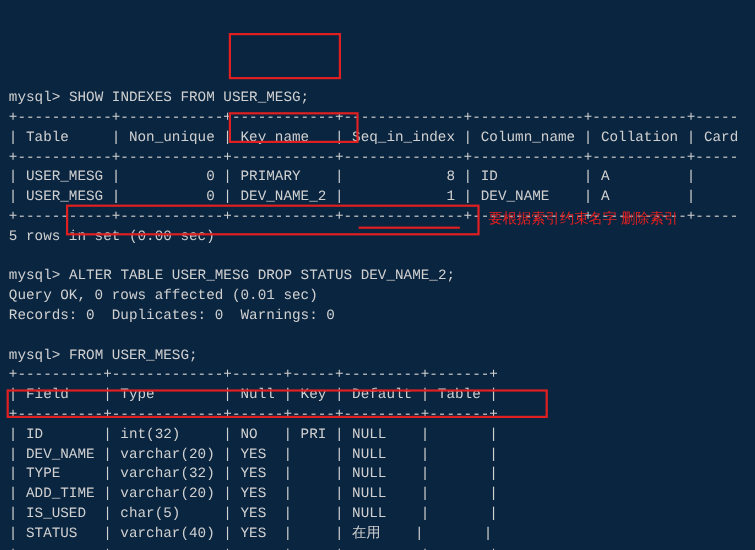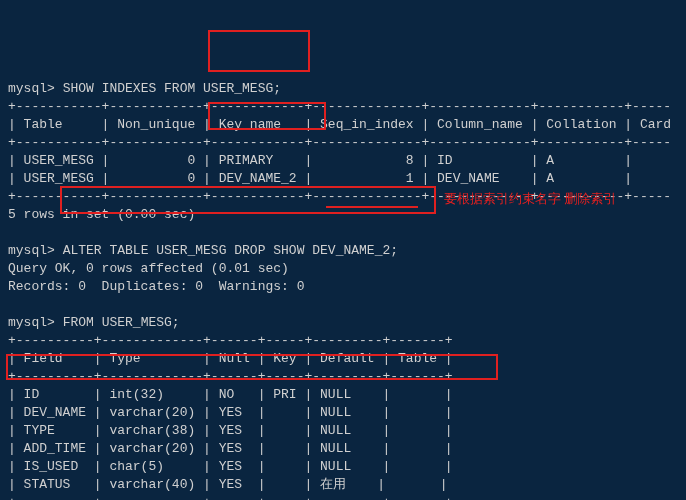--- a/index.html
+++ b/index.html
@@ -39,31 +39,31 @@
 
 <span>mysql&gt;</span> <span>SHOW INDEXES FROM USER_MESG;</span>
 <span>+-----------+------------+------------+--------------+-------------+-----------+-----</span>
 <span>| Table     | Non_unique | Key_name   | Seq_in_index | Column_name | Collation | Card</span>
 <span>+-----------+------------+------------+--------------+-------------+-----------+-----</span>
 <span>| USER_MESG |          0 | PRIMARY    |            8 | ID          | A         |     </span>
 <span>| USER_MESG |          0 | DEV_NAME_2 |            1 | DEV_NAME    | A         |     </span>
 <span>+-----------+------------+------------+--------------+-------------+-----------+-----</span>
 <span>5 rows in set (0.00 sec)</span>
 
-<span>mysql&gt;</span> <span>ALTER TABLE USER_MESG DROP SHOW DEV_NAME_2;</span>
+<span>mysql&gt;</span> <span>ALTER TABLE USER_MESG DROP STATUS DEV_NAME_2;</span>
 <span>Query OK, 0 rows affected (0.01 sec)</span>
 <span>Records: 0  Duplicates: 0  Warnings: 0</span>
 
 <span>mysql&gt;</span> <span>FROM USER_MESG;</span>
 <span>+----------+-------------+------+-----+---------+-------+</span>
 <span>| Field    | Type        | Null | Key | Default | Table |</span>
 <span>+----------+-------------+------+-----+---------+-------+</span>
 <span>| ID       | int(32)     | NO   | PRI | NULL    |       |</span>
 <span>| DEV_NAME | varchar(20) | YES  |     | NULL    |       |</span>
-<span>| TYPE     | varchar(38) | YES  |     | NULL    |       |</span>
+<span>| TYPE     | varchar(32) | YES  |     | NULL    |       |</span>
 <span>| ADD_TIME | varchar(20) | YES  |     | NULL    |       |</span>
 <span>| IS_USED  | char(5)     | YES  |     | NULL    |       |</span>
 <span>| STATUS   | varchar(40) | YES  |     | 在用    |       |</span>
 <span>+----------+-------------+------+-----+---------+-------+</span>
 
 
 <div class="red-box" style="left:208px; top:30px; width:98px; height:38px;"></div>
 <div class="red-box" style="left:208px; top:102px; width:114px; height:24px;"></div>
 <div class="red-box" style="left:60px; top:186px; width:372px; height:24px;"></div>
 <div class="red-underline" style="left:326px; top:206px; width:92px;"></div>

